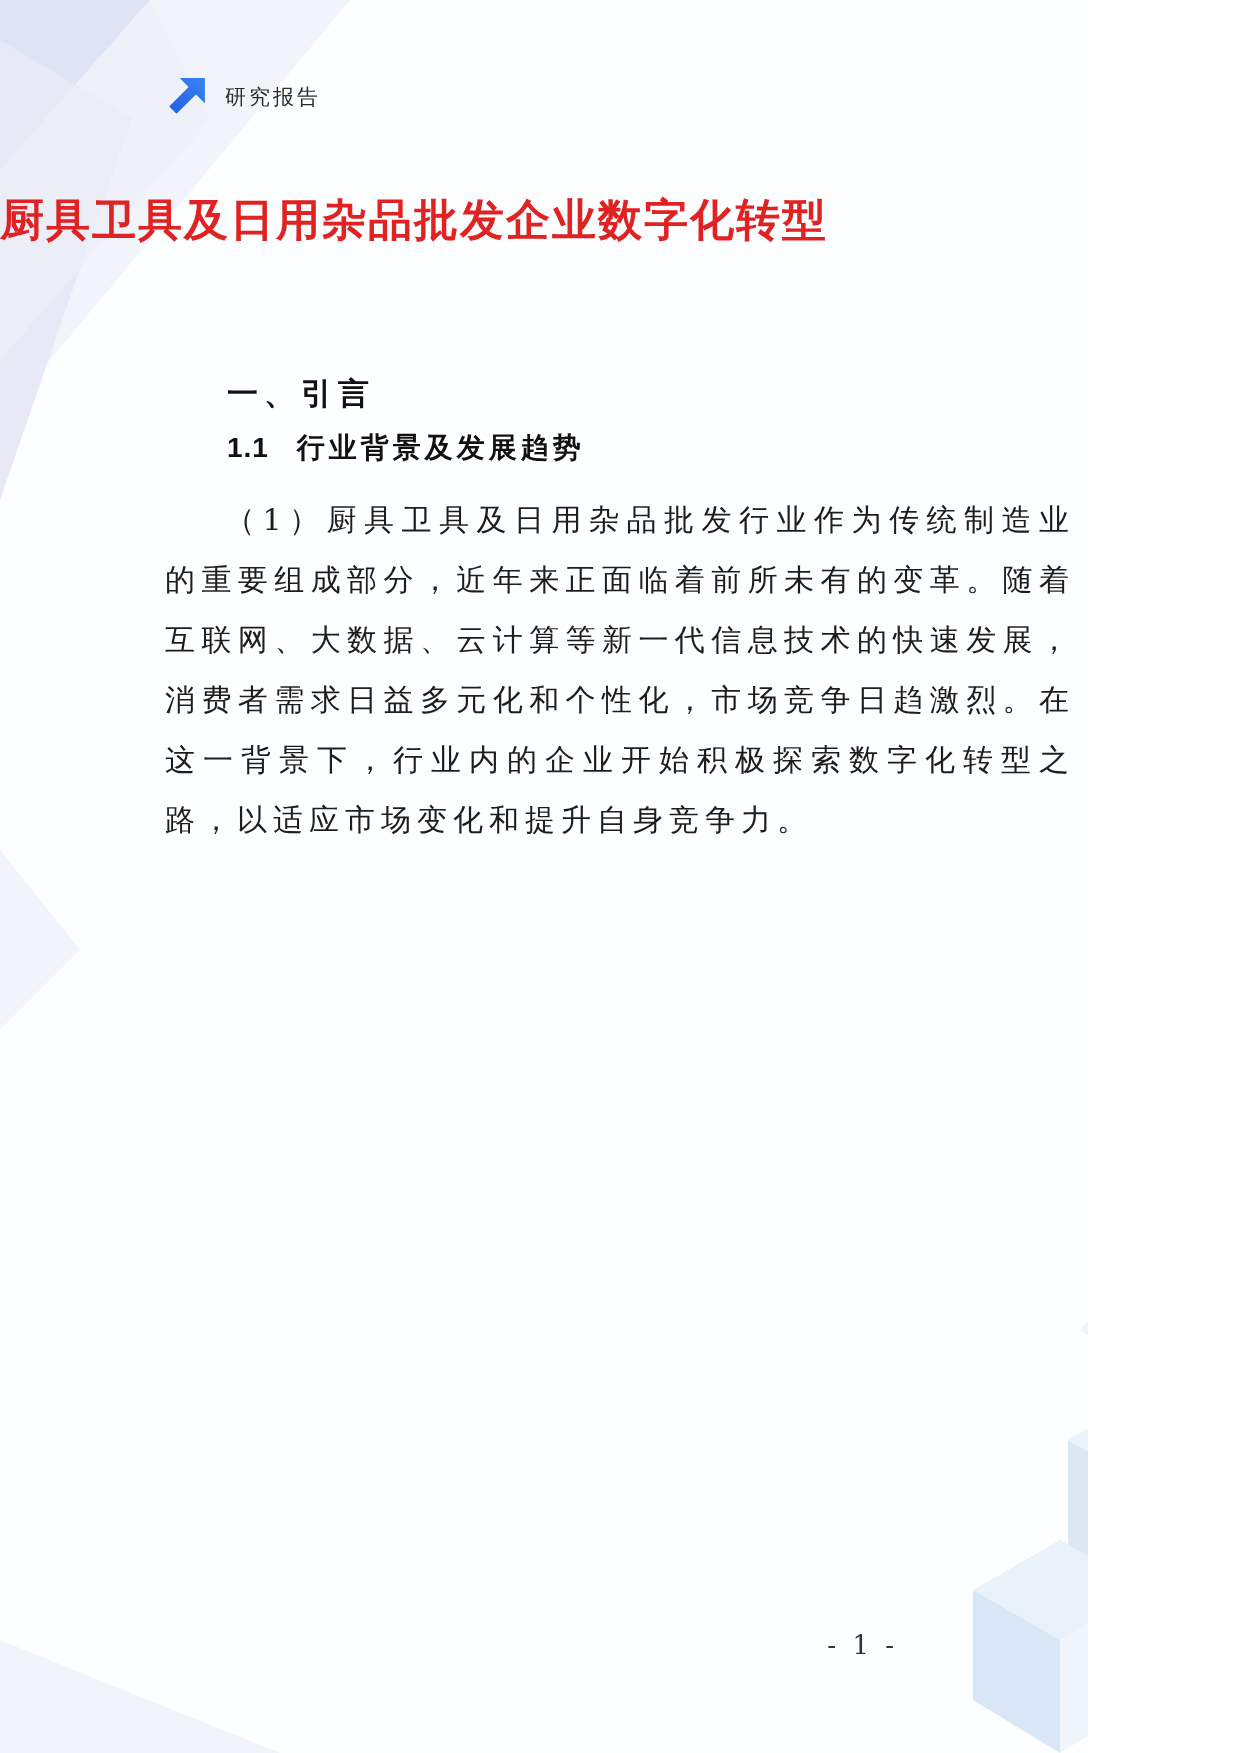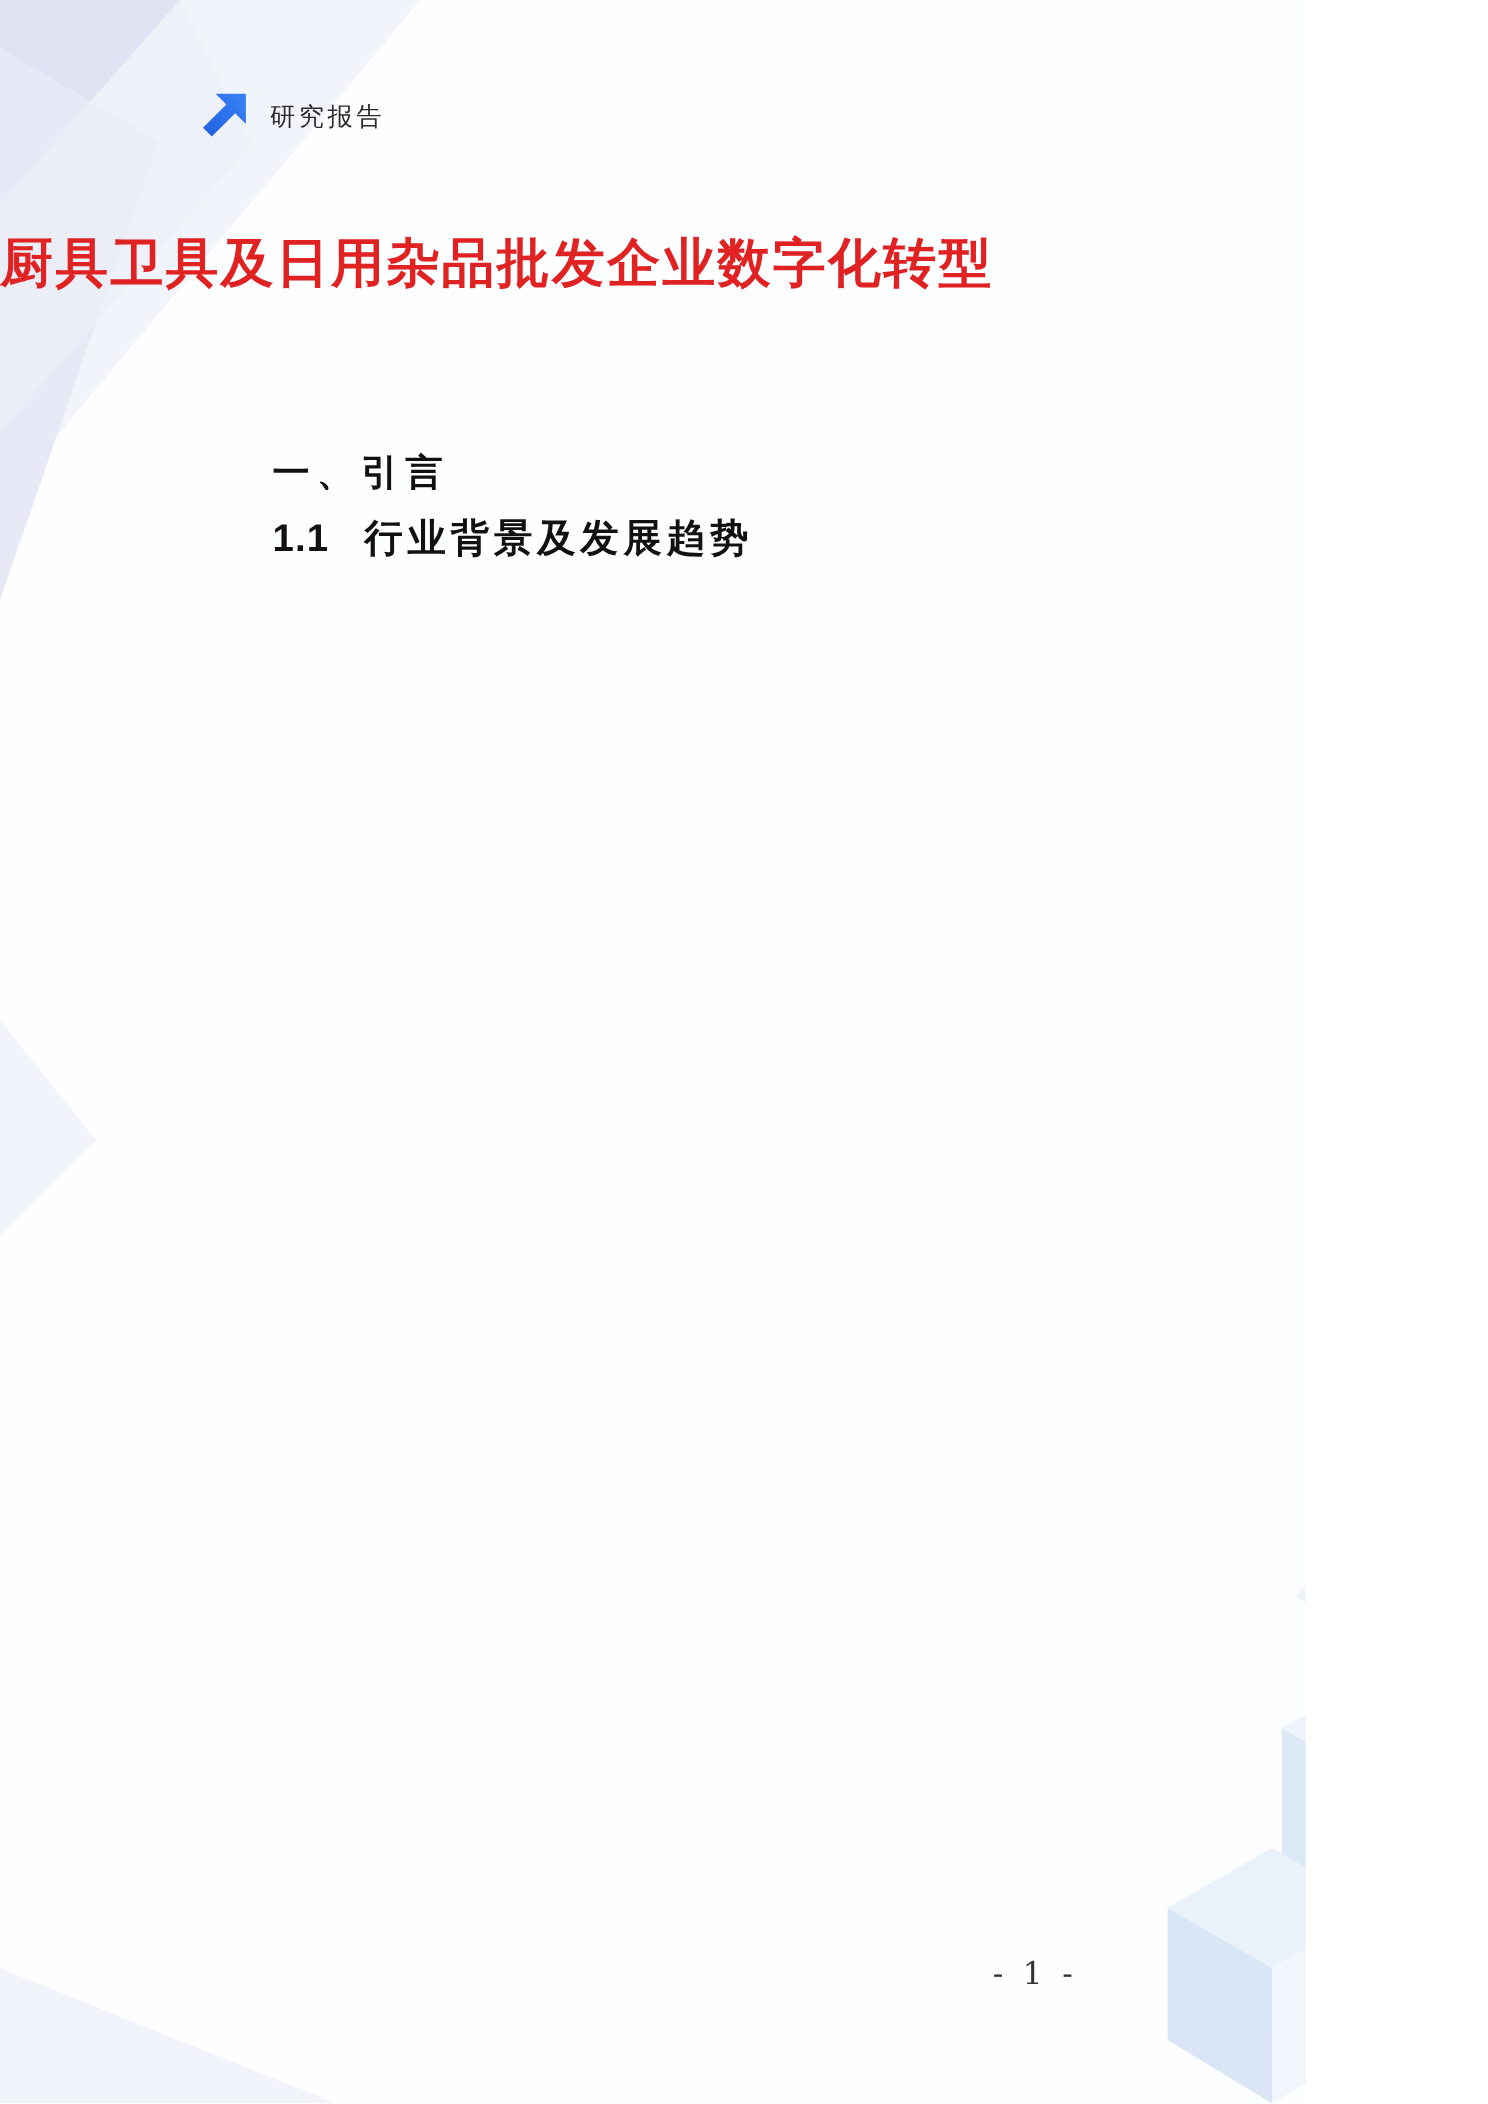--- a/index.html
+++ b/index.html
@@ -35,21 +35,21 @@
   }
 
   
   .doc-body{position:absolute;top:372px;left:165px;width:910px;}
   .h1{
     font-family:"Liberation Sans", sans-serif;
     font-weight:bold;font-size:31px;line-height:44px;
     margin:0 0 12px 62px;color:#111;letter-spacing:6px;
   }
   .h2{
-    font-size:32px;line-height:40px;font-weight:bold;
+    font-size:28px;line-height:40px;font-weight:bold;
     margin:0 0 22px 62px;color:#111;letter-spacing:4px;
   }
   .h2 .h2-num{font-family:"Liberation Sans", sans-serif;letter-spacing:1px;margin-right:14px;}
   .para{
     margin:0;
     font-size:30px;line-height:60px;
     letter-spacing:6px;
     text-align:justify;
     text-indent:2em;
     color:#1d1d1d;
@@ -110,18 +110,19 @@
     <div class="doc-title">
       <div>厨具卫具及日用杂品批发企业数字化转型</div>
     </div>
 
     <div class="doc-body">
       <h1 class="h1">一、引言</h1>
       <h2 class="h2">
         <span class="h2-num">1.1</span>
         <span>行业背景及发展趋势</span>
       </h2>
+      <p class="para">（1）厨具卫具及日用杂品批发行业作为传统制造业的重要组成部分，近年来正面临着前所未有的变革。随着互联网、大数据、云计算等新一代信息技术的快速发展，消费者需求日益多元化和个性化，市场竞争日趋激烈。在这一背景下，行业内的企业开始积极探索数字化转型之路，以适应市场变化和提升自身竞争力。</p>
     </div>
 
     <div class="page-number">- 1 -</div>
 
   </div>
 </div>
 
 </body></html>

